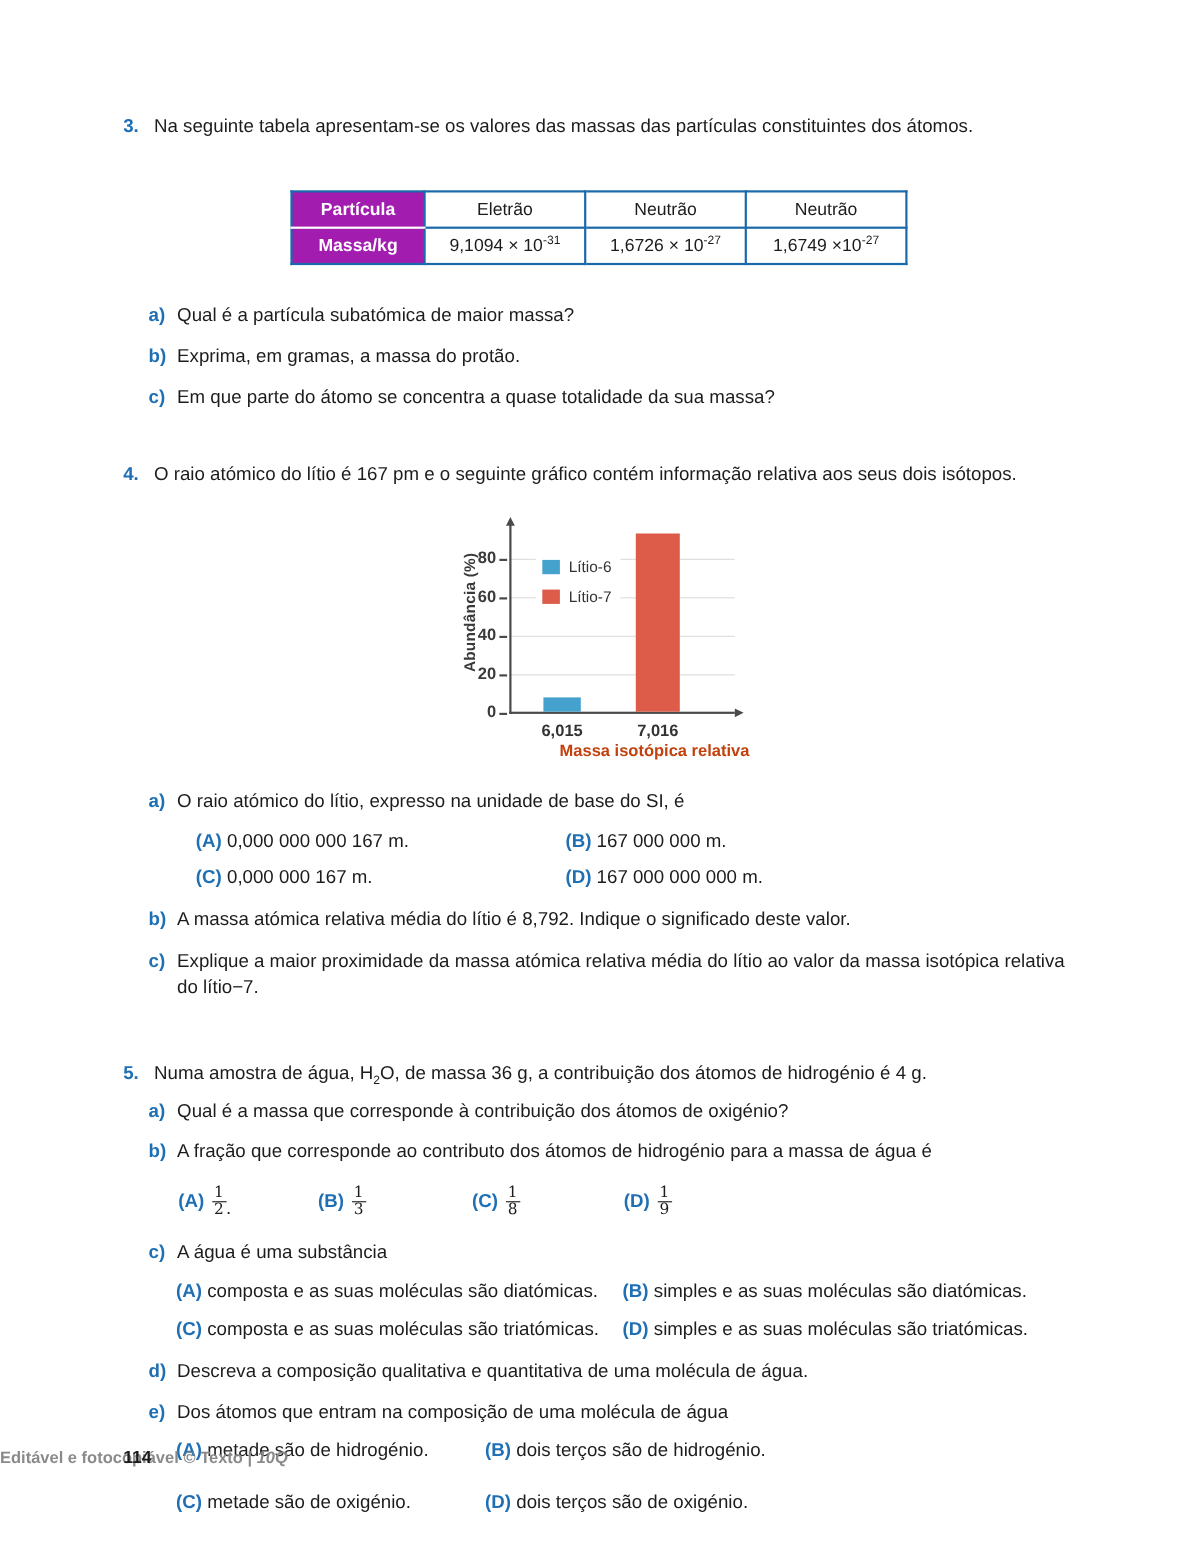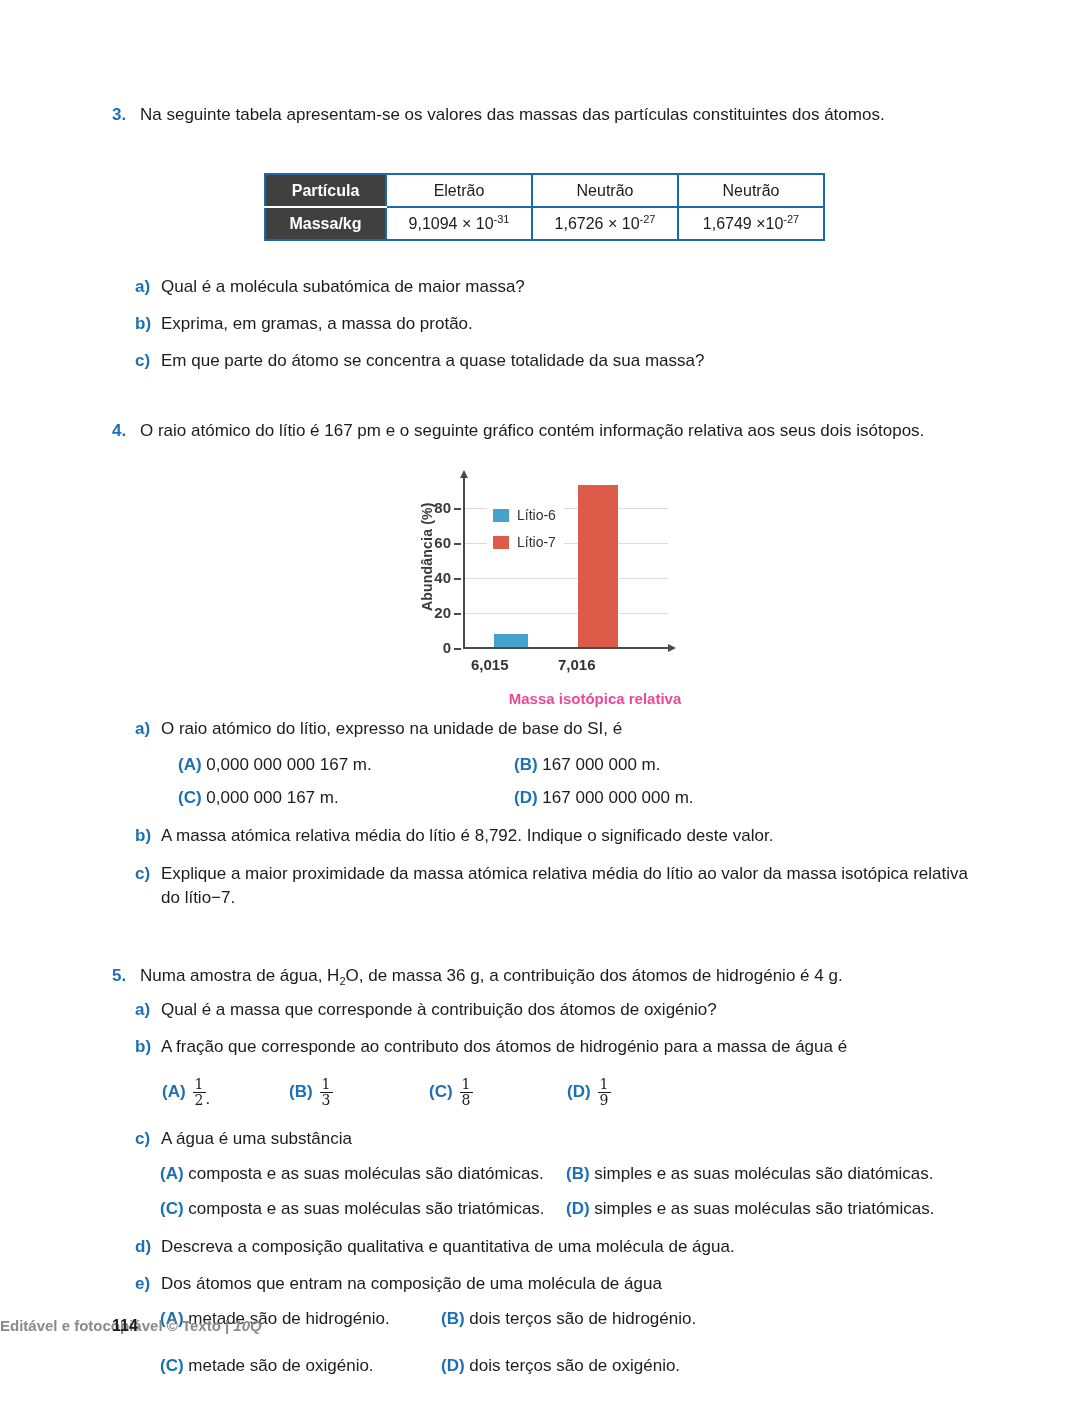--- a/index.html
+++ b/index.html
@@ -17,21 +17,21 @@
   .qtext { flex:1; }
   .sub { display:flex; margin-left:23px; margin-top:13px; }
   .sublabel { color:#1e6fb4; font-weight:bold; flex:0 0 26px; }
   .subtext { flex:1; }
   .optlabel { color:#1e6fb4; font-weight:bold; }
   sup { font-size:11px; vertical-align:super; line-height:0; }
   sub { font-size:11px; vertical-align:sub; line-height:0; }
   
   .ptable { border-collapse:collapse; margin:46px 0 0 152px; table-layout:fixed; }
   .ptable td, .ptable th { border:2px solid #1a6aab; height:33px; text-align:center; vertical-align:middle; font-size:16px; font-weight:normal; }
-  .ptable .bluehdr { background:#404040; color:#ffffff; font-weight:bold; width:121px; }
+  .ptable .bluehdr { background:#a21caf; color:#ffffff; font-weight:bold; width:121px; }
   .ptable tr:first-child .bluehdr { border-bottom:2px solid #ffffff; }
   .ptable .datacol { width:146px; background:#ffffff; }
   
   .chart { position:relative; margin:26px 0 0 303px; width:300px; height:230px;
            font-family:"Liberation Sans", sans-serif; }
   .chart-ylabel {
     position:absolute; left:0; top:4px; height:168px;
     writing-mode:vertical-rl; transform:rotate(180deg);
     display:flex; align-items:center; justify-content:center;
     font-size:14px; font-weight:bold; color:#3a3a3a; letter-spacing:.2px;
@@ -46,23 +46,23 @@
     border-top:4px solid transparent; border-bottom:4px solid transparent; border-left:8px solid #4a4a4a; }
   .ytick { position:absolute; left:-46px; width:34px; text-align:right;
     font-size:15px; font-weight:bold; color:#3a3a3a; line-height:18px; }
   .ytickmark { position:absolute; left:-9px; width:7px; height:2px; background:#4a4a4a; }
   .bar { position:absolute; bottom:2px; }
   .legend { position:absolute; left:24px; top:20px; background:#ffffff; padding:3px 8px 4px 6px; }
   .legrow { display:flex; align-items:center; margin:3px 0; }
   .legswatch { width:16px; height:13px; display:inline-block; margin-right:8px; }
   .legtext { font-size:14px; color:#333333; }
   .chart-xcats { position:absolute; left:48px; top:184px; width:205px; height:20px; }
-  .xcat { position:absolute; width:80px; text-align:left; font-size:15px; font-weight:bold; color:#333333; }
-  .chart-xlabel { position:absolute; left:70px; top:218px; width:220px; text-align:center;
-    font-size:15px; font-weight:bold; color:#ec4899; }
+  .xcat { position:absolute; width:80px; text-align:center; font-size:15px; font-weight:bold; color:#333333; }
+  .chart-xlabel { position:absolute; left:70px; top:202px; width:220px; text-align:center;
+    font-size:15px; font-weight:bold; color:#c2410c; }
   
   .optgrid { display:grid; margin-left:66px; margin-top:12px; row-gap:9px; }
   .optgrid.q4a { grid-template-columns:336px auto; }
   .optgrid.q5c { grid-template-columns:406px auto; margin-left:48px; margin-top:11px; row-gap:11px; }
   .optgrid.q5e { grid-template-columns:281px auto; margin-left:48px; margin-top:11px; row-gap:23px; }
   
   .fracrow { display:flex; margin-left:50px; margin-top:12px; height:42px; align-items:center; }
   .fracopt { display:flex; align-items:center; }
   .fracopt.w1 { width:127px; } .fracopt.w2 { width:140px; } .fracopt.w3 { width:138px; }
   .frac { display:inline-flex; flex-direction:column; align-items:center;
@@ -104,21 +104,21 @@
       <td class="datacol"><span>9,1094 × 10</span><sup>-31</sup></td>
       <td class="datacol"><span>1,6726 × 10</span><sup>-27</sup></td>
       <td class="datacol"><span>1,6749 ×10</span><sup>-27</sup></td>
     </tr>
   </tbody>
     </table>
 
   <div class="block-q3-items">
     <div class="sub" style="margin-top:0">
       <span class="sublabel">a)</span>
-      <span class="subtext">Qual é a molécula subatómica de maior massa?</span>
+      <span class="subtext">Qual é a partícula subatómica de maior massa?</span>
     </div>
     <div class="sub">
       <span class="sublabel">b)</span>
       <span class="subtext">Exprima, em gramas, a massa do protão.</span>
     </div>
     <div class="sub">
       <span class="sublabel">c)</span>
       <span class="subtext">Em que parte do átomo se concentra a quase totalidade da sua massa?</span>
     </div>
   </div>

